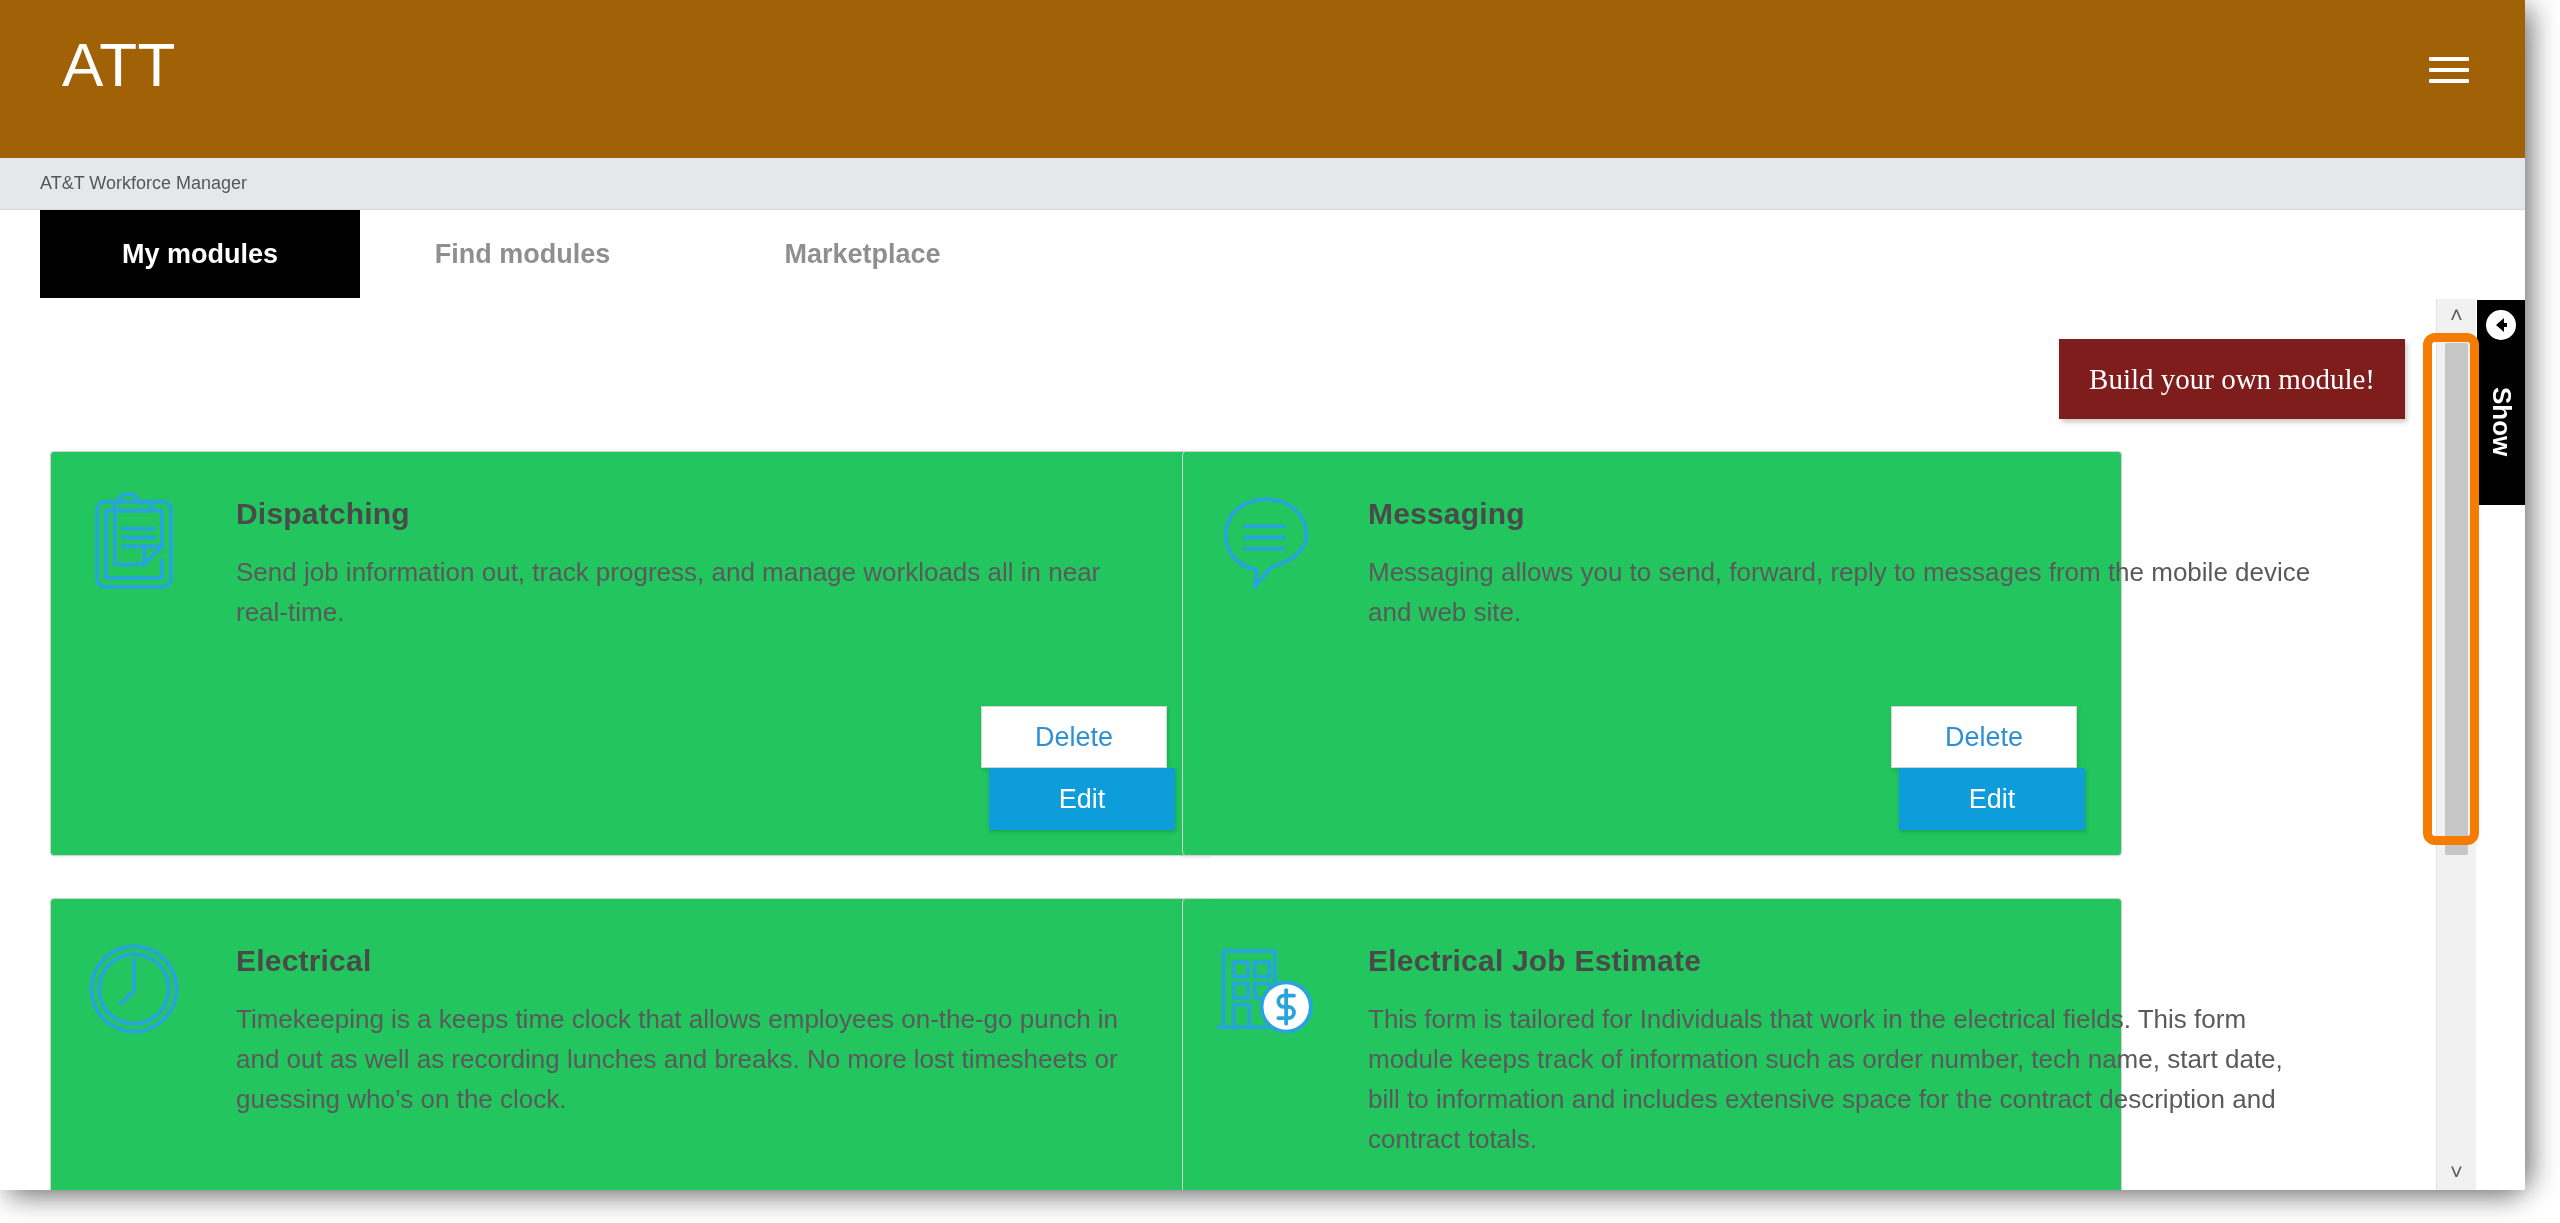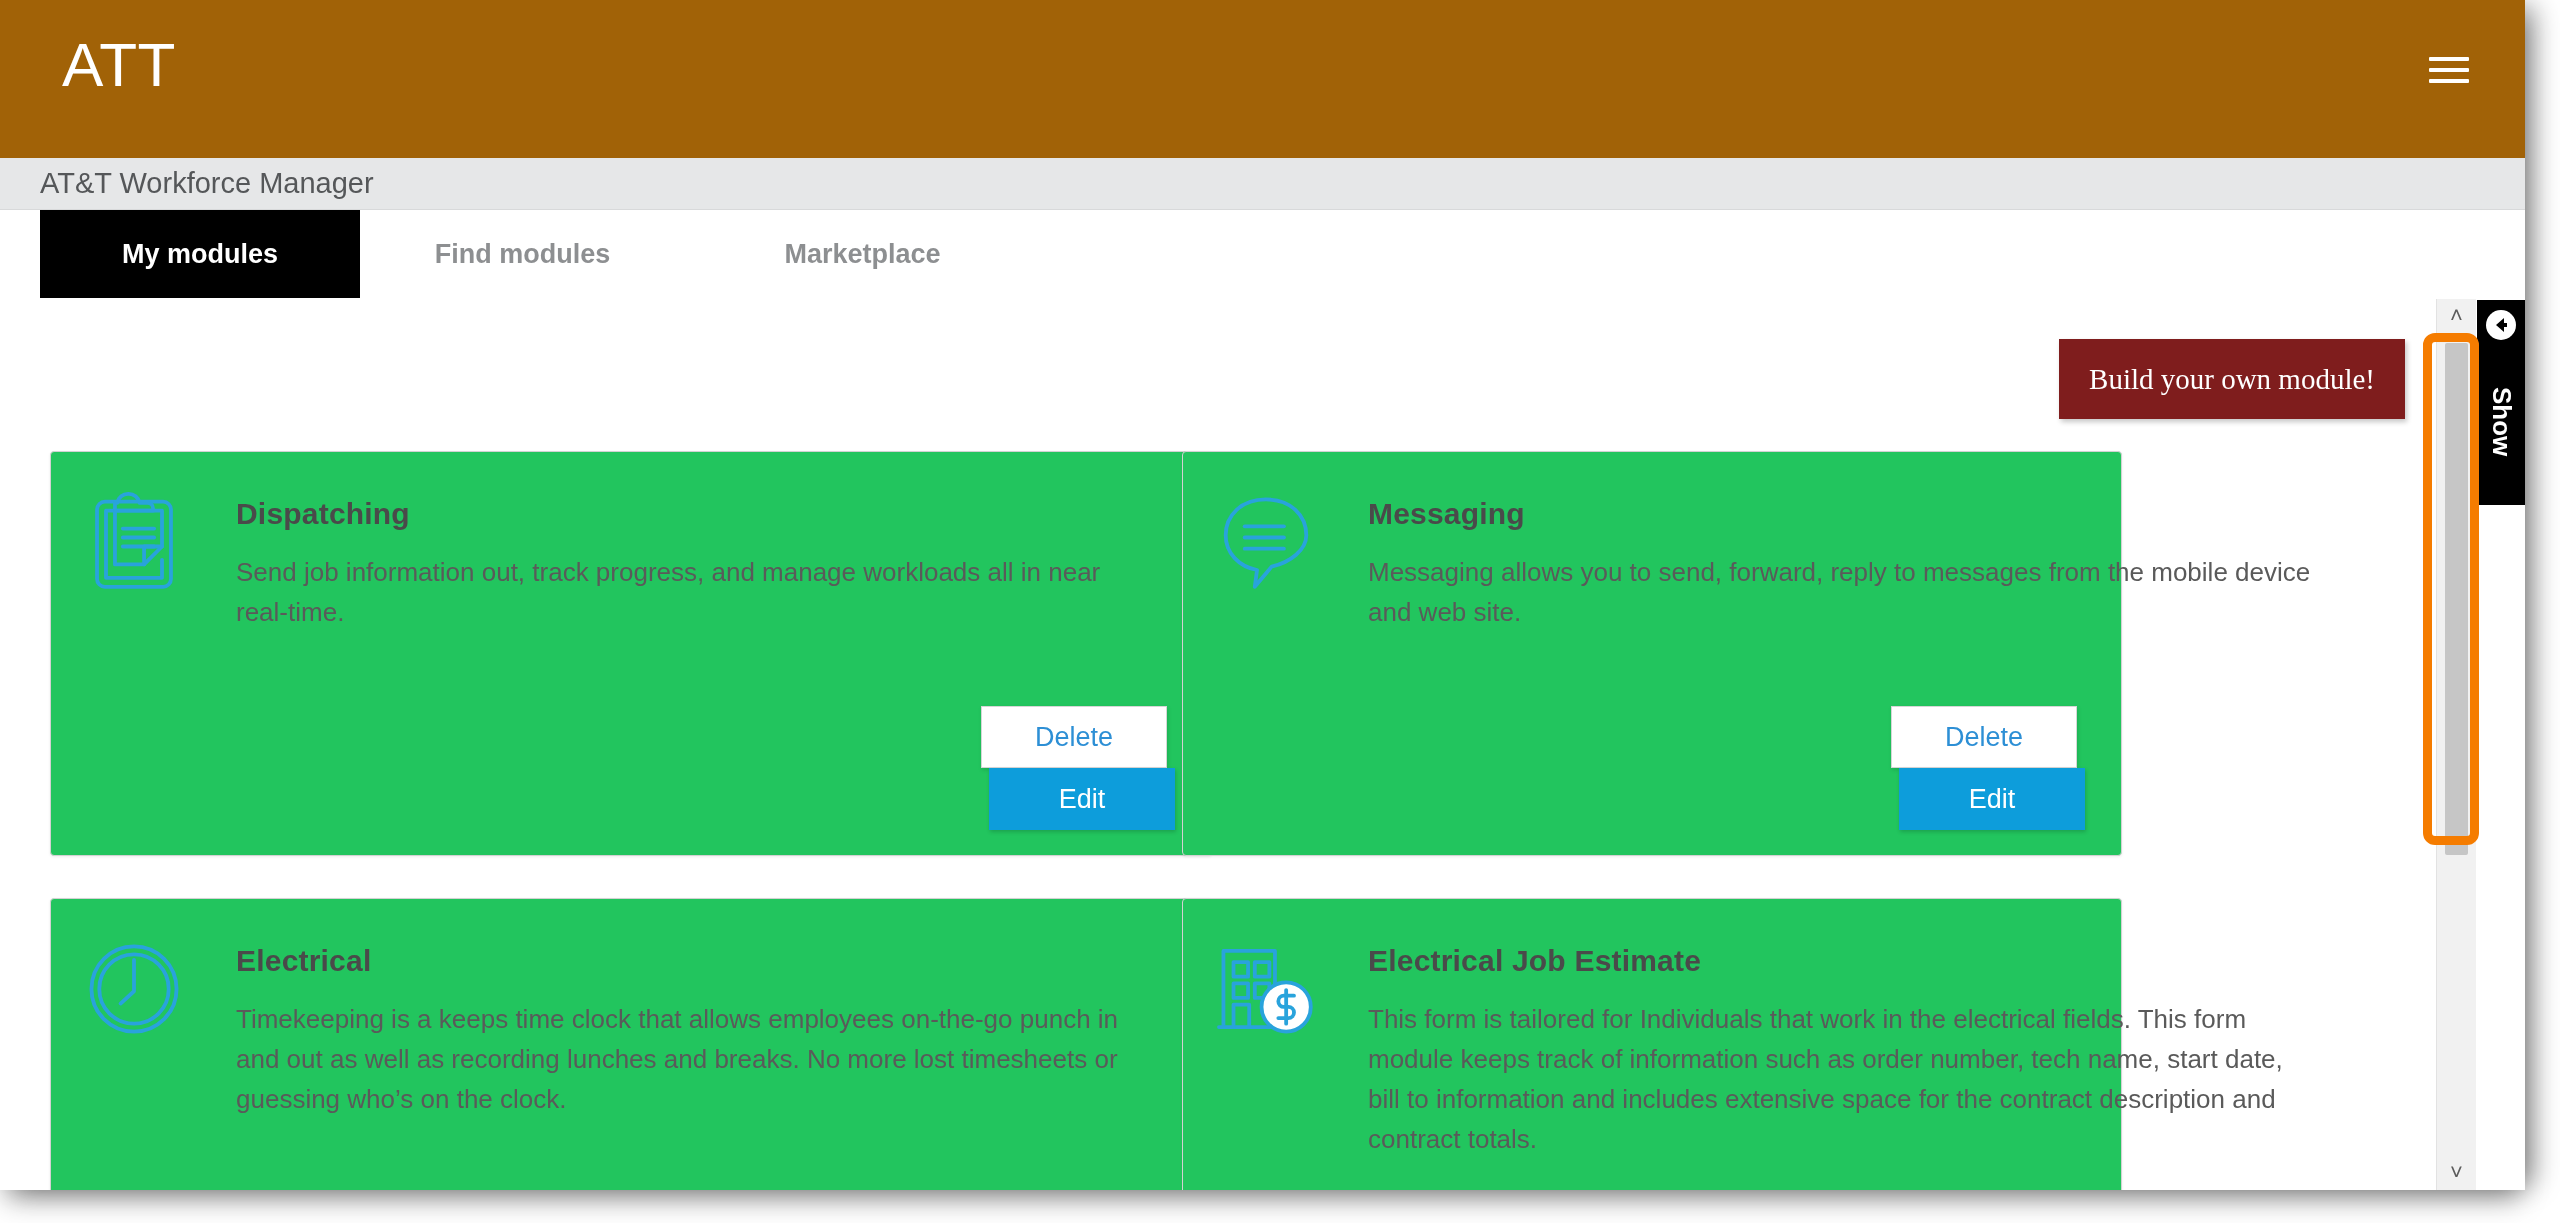--- a/index.html
+++ b/index.html
@@ -71,21 +71,21 @@
     width: 100%;
     height: 52px;
     background: #e6e7e8;
     border-bottom: 1px solid #d8d9da;
     box-sizing: border-box;
   }
   #app-title {
     position: absolute;
     left: 40px;
     top: 10px;
-    font-size: 29px;
+    font-size: 18px;
     color: #555759;
     line-height: 30px;
   }
 
   
   #tab-strip {
     position: absolute;
     left: 0; top: 210px;
     width: 100%;
     height: 103px;

